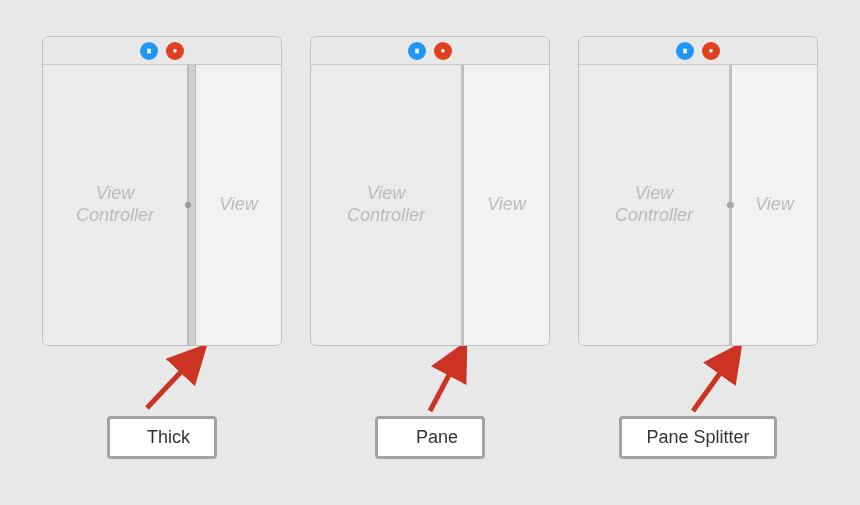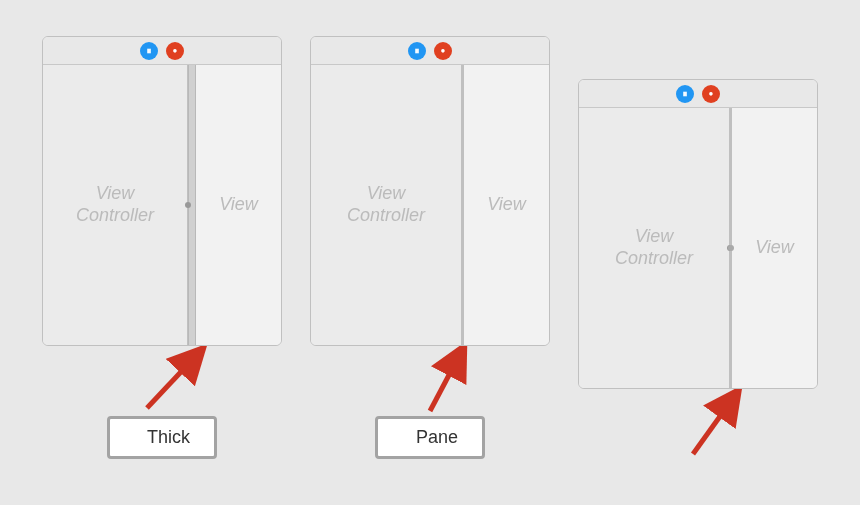--- a/index.html
+++ b/index.html
@@ -260,15 +260,16 @@
     <div class="arrow-container">
       <svg class="arrow-svg" viewBox="0 0 240 70">
         <defs>
           <marker id="arrowhead-pane" markerWidth="8" markerHeight="8" refX="4" refY="4" orient="auto">
             <polygon points="0,0 8,4 0,8" fill="#cc3322"></polygon>
           </marker>
         </defs>
         <line x1="115" y1="65" x2="153" y2="12" stroke="#cc3322" stroke-width="5" marker-end="url(#arrowhead-pane)"></line>
       </svg>
     </div>
+    <div class="label-box" style="min-width:140px;">Pane Splitter</div>
   </div>
 
 </div>
 
 </body></html>

